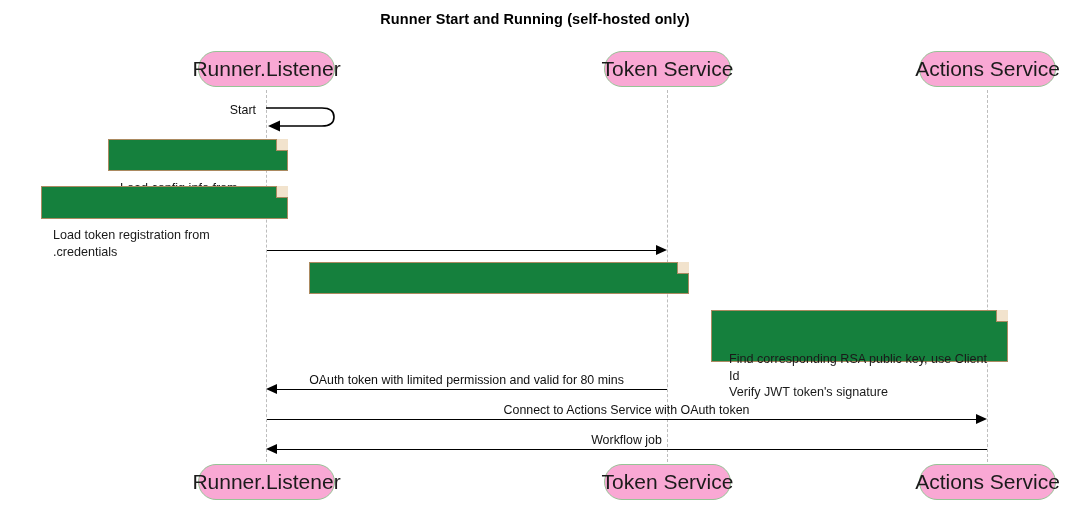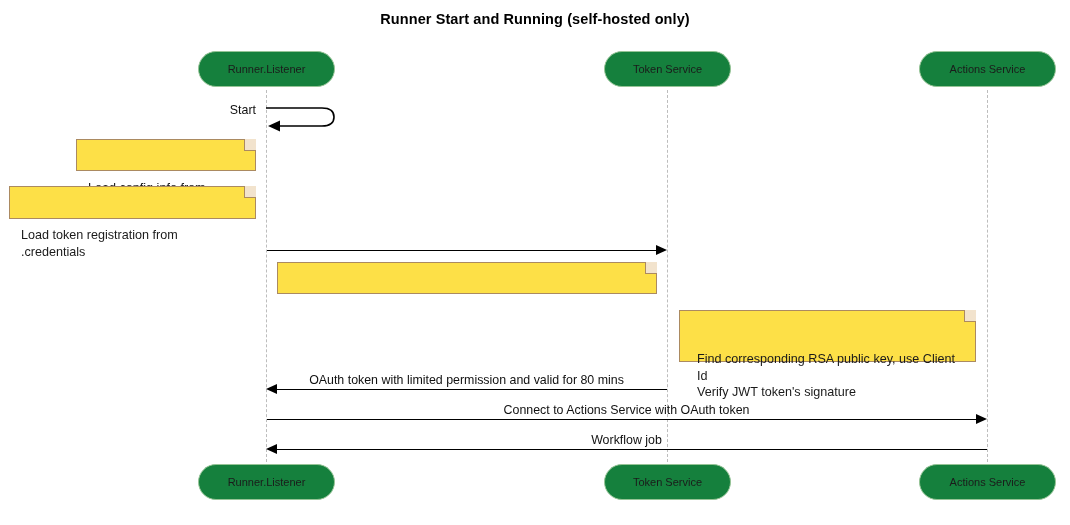--- a/index.html
+++ b/index.html
@@ -43,43 +43,44 @@
     width: 0;
     border-left: 1.4px dashed #bdbdbd;
     top: 90px;
     height: 372px;
   }
 
   
   .participant {
     position: absolute;
     height: 36px;
-    background: #15803d;
+    background: #f9a8d4;
     border: 1px solid #96c496;
     border-radius: 18px;
     display: flex;
     align-items: center;
     justify-content: center;
     box-sizing: border-box;
-    font-size: 11px;
+    font-size: 21px;
     color: #1b1b1b;
     white-space: nowrap;
   }
 
   
   .note {
     position: absolute;
-    background: #fde047;
+    background: #15803d;
     border: 1px solid #ab8a61;
     box-sizing: border-box;
     font-size: 12.6px;
     color: #1a1a1a;
     padding: 7px 11px 7px 11px;
     line-height: 16.5px;
     white-space: pre-line;
+    margin-left: 32px;
   }
   .note .fold {
     position: absolute;
     top: -1px;
     right: -1px;
     width: 12px;
     height: 12px;
     background: #f2e3cd;
     border-left: 1px solid #ab8a61;
     border-bottom: 1px solid #ab8a61;

